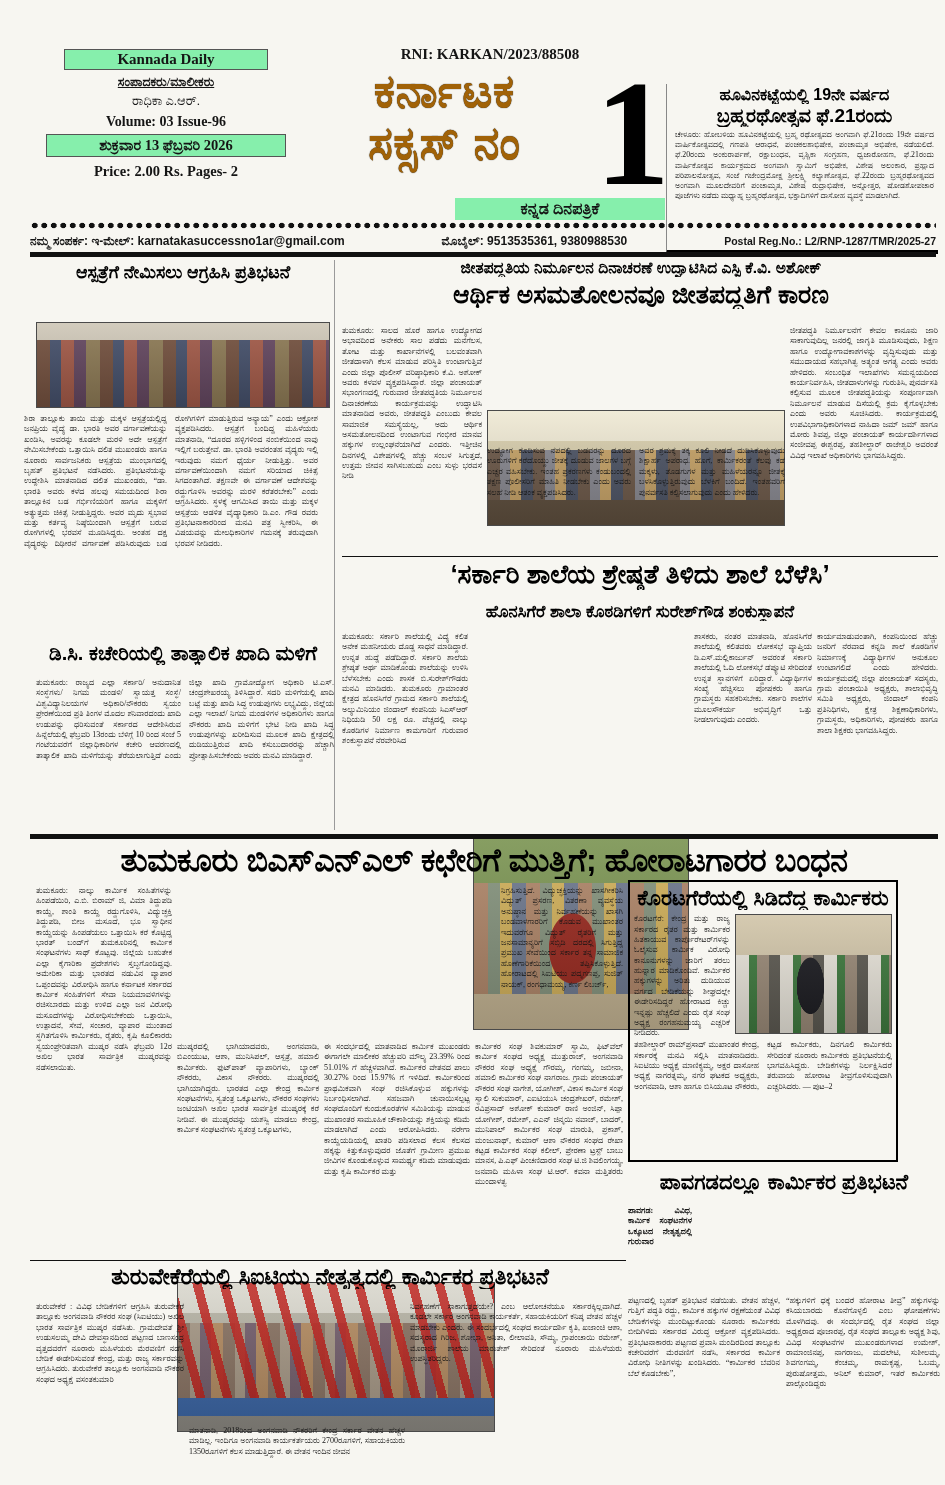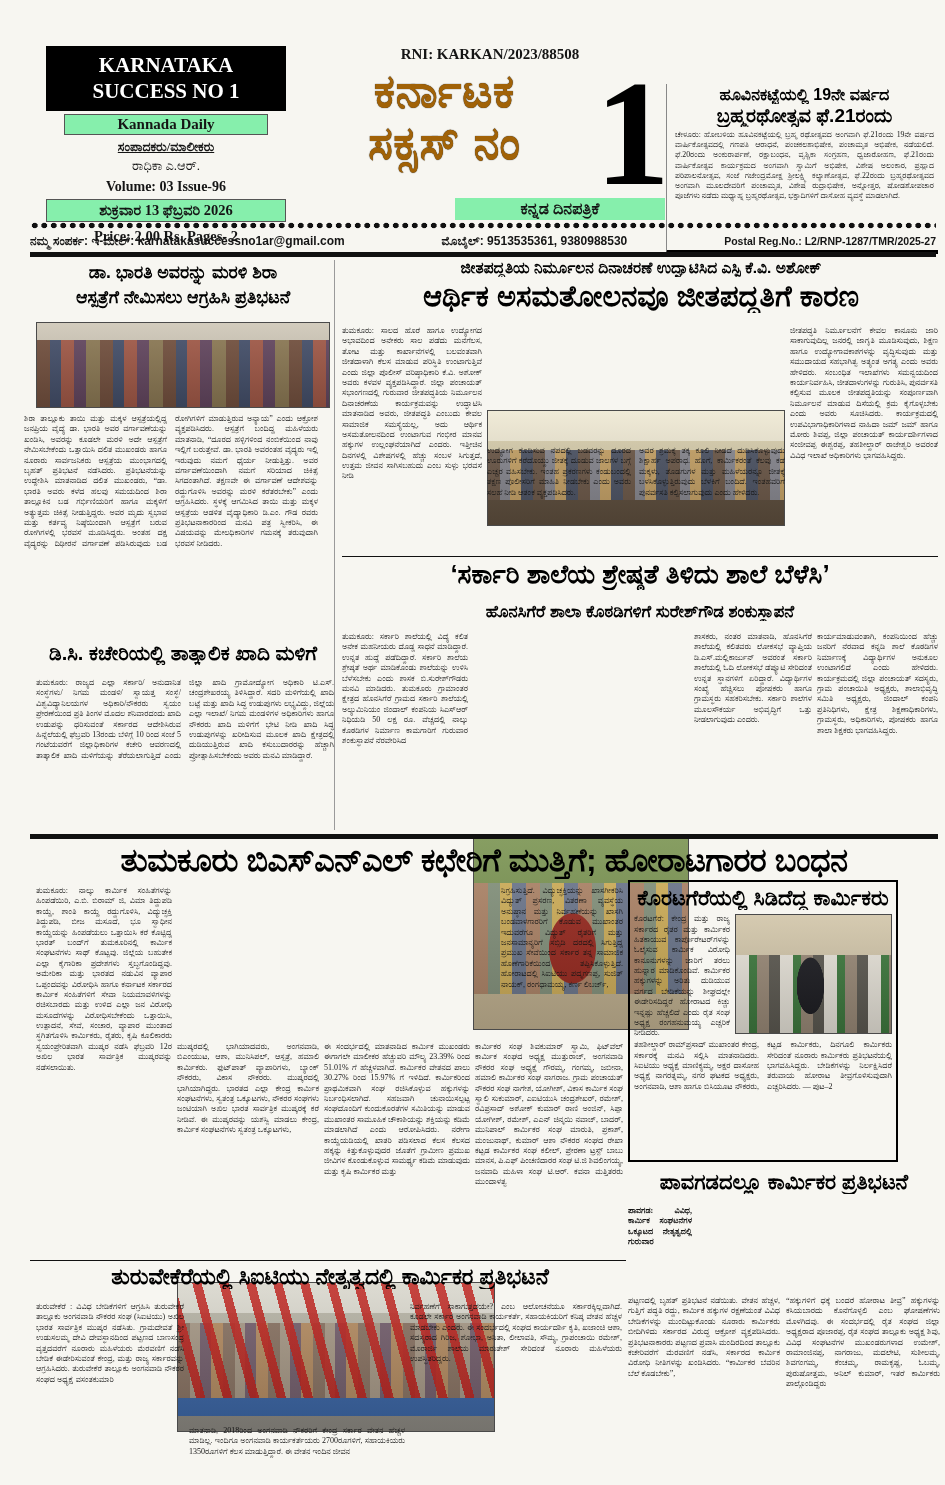--- a/index.html
+++ b/index.html
@@ -53,24 +53,20 @@
       repeating-linear-gradient(90deg,#e8e4da 0 13px,#3f7a3f 13px 21px,#9a8a78 21px 33px,#5d5a52 33px 44px),#a69a86;}
   .box{border:2px solid #000;padding:4px;}
   .quote-lead{font-weight:700;}
 </style>
 </head>
 <body>
 
 <div class="sheet">
 
   <div class="abs" style="left:46px;top:46px;width:240px;">
-    <div class="brandbox">
-      <div>KARNATAKA</div>
-      <div>SUCCESS NO 1</div>
-    </div>
     <div class="graybox" style="margin:3px 18px 0;font-size:15px;padding:1px 0;">Kannada Daily</div>
     <div class="mast-small" style="margin-top:5px;font-size:12.5px;text-decoration:underline;">ಸಂಪಾದಕರು/ಮಾಲೀಕರು</div>
     <div class="mast-small" style="margin-top:3px;font-size:13px;font-weight:400;">ರಾಧಿಕಾ ಎ.ಆರ್.</div>
     <div class="mast-small" style="margin-top:5px;font-size:14px;">Volume: 03  Issue-96</div>
     <div class="graybox" style="margin-top:4px;font-size:14.5px;padding:2px 0;">ಶುಕ್ರವಾರ 13 ಫೆಬ್ರವರಿ 2026</div>
     <div class="mast-small" style="margin-top:6px;font-size:14.5px;">Price:  2.00 Rs.   Pages- 2</div>
   </div>
 
   <div class="abs mast-small" style="left:320px;top:46px;width:340px;font-size:15px;">RNI: KARKAN/2023/88508</div>
 
@@ -93,37 +89,36 @@
   <div class="abs contact" style="left:30px;top:232px;width:906px;height:18px;">
     <span>ನಮ್ಮ ಸಂಪರ್ಕ:  ಇ-ಮೇಲ್: karnatakasuccessno1ar@gmail.com</span>
     <span>ಮೊಬೈಲ್: 9513535361, 9380988530</span>
     <span style="font-size:10.5px;">Postal Reg.No.: L2/RNP-1287/TMR/2025-27</span>
   </div>
   <div class="abs rule" style="left:30px;top:252px;width:906px;height:5px;"></div>
 
   <div class="abs vrule" style="left:334px;top:260px;width:1px;height:570px;"></div>
 
   <div class="abs hk" style="left:36px;top:260px;width:294px;font-size:17.5px;line-height:1.45;">
-    <div>ಡಾ. ಭಾರತಿ ಅವರನ್ನು ಮರಳಿ ಶಿರಾ</div>
     <div>ಆಸ್ಪತ್ರೆಗೆ ನೇಮಿಸಲು ಆಗ್ರಹಿಸಿ ಪ್ರತಿಭಟನೆ</div>
   </div>
   <div class="abs ph ph-bharati" style="left:36px;top:322px;width:294px;height:86px;"></div>
   <div class="abs bt cols2" style="left:24px;top:414px;width:294px;height:222px;">
     <span>ಶಿರಾ ತಾಲ್ಲೂಕು ತಾಯಿ ಮತ್ತು ಮಕ್ಕಳ ಆಸ್ಪತ್ರೆಯಲ್ಲಿದ್ದ ಜನಪ್ರಿಯ ವೈದ್ಯೆ ಡಾ. ಭಾರತಿ ಅವರ ವರ್ಗಾವಣೆಯನ್ನು ಖಂಡಿಸಿ, ಅವರನ್ನು ಕೂಡಲೇ ಮರಳಿ ಅದೇ ಆಸ್ಪತ್ರೆಗೆ ನೇಮಿಸಬೇಕೆಂದು ಒತ್ತಾಯಿಸಿ ದಲಿತ ಮುಖಂಡರು ಹಾಗೂ ನೂರಾರು ಸಾರ್ವಜನಿಕರು ಆಸ್ಪತ್ರೆಯ ಮುಂಭಾಗದಲ್ಲಿ ಬೃಹತ್ ಪ್ರತಿಭಟನೆ ನಡೆಸಿದರು. ಪ್ರತಿಭಟನೆಯನ್ನು ಉದ್ದೇಶಿಸಿ ಮಾತನಾಡಿದ ದಲಿತ ಮುಖಂಡರು, “ಡಾ. ಭಾರತಿ ಅವರು ಕಳೆದ ಹಲವು ಸಮಯದಿಂದ ಶಿರಾ ತಾಲ್ಲೂಕಿನ ಬಡ ಗರ್ಭಿಣಿಯರಿಗೆ ಹಾಗೂ ಮಕ್ಕಳಿಗೆ ಅತ್ಯುತ್ತಮ ಚಿಕಿತ್ಸೆ ನೀಡುತ್ತಿದ್ದರು. ಅವರ ಮೃದು ಸ್ವಭಾವ ಮತ್ತು ಕರ್ತವ್ಯ ನಿಷ್ಠೆಯಿಂದಾಗಿ ಆಸ್ಪತ್ರೆಗೆ ಬರುವ ರೋಗಿಗಳಲ್ಲಿ ಭರವಸೆ ಮೂಡಿಸಿದ್ದರು. ಅಂತಹ ದಕ್ಷ ವೈದ್ಯರನ್ನು ದಿಢೀರನೆ ವರ್ಗಾವಣೆ ಪಡಿಸಿರುವುದು ಬಡ ರೋಗಿಗಳಿಗೆ</span>
     <span>ಮಾಡುತ್ತಿರುವ ಅನ್ಯಾಯ” ಎಂದು ಆಕ್ರೋಶ ವ್ಯಕ್ತಪಡಿಸಿದರು. ಆಸ್ಪತ್ರೆಗೆ ಬಂದಿದ್ದ ಮಹಿಳೆಯರು ಮಾತನಾಡಿ, “ದೂರದ ಹಳ್ಳಿಗಳಿಂದ ನಂಬಿಕೆಯಿಂದ ನಾವು ಇಲ್ಲಿಗೆ ಬರುತ್ತೇವೆ. ಡಾ. ಭಾರತಿ ಅವರಂತಹ ವೈದ್ಯರು ಇಲ್ಲಿ ಇರುವುದು ನಮಗೆ ಧೈರ್ಯ ನೀಡುತ್ತಿತ್ತು. ಅವರ ವರ್ಗಾವಣೆಯಿಂದಾಗಿ ನಮಗೆ ಸರಿಯಾದ ಚಿಕಿತ್ಸೆ ಸಿಗದಂತಾಗಿದೆ. ತಕ್ಷಣವೇ ಈ ವರ್ಗಾವಣೆ ಆದೇಶವನ್ನು ರದ್ದುಗೊಳಿಸಿ ಅವರನ್ನು ಮರಳಿ ಕರೆತರಬೇಕು” ಎಂದು ಆಗ್ರಹಿಸಿದರು. ಸ್ಥಳಕ್ಕೆ ಆಗಮಿಸಿದ ತಾಯಿ ಮತ್ತು ಮಕ್ಕಳ ಆಸ್ಪತ್ರೆಯ ಆಡಳಿತ ವೈದ್ಯಾಧಿಕಾರಿ ಡಿ.ಎಂ. ಗೌಡ ರವರು ಪ್ರತಿಭಟನಾಕಾರರಿಂದ ಮನವಿ ಪತ್ರ ಸ್ವೀಕರಿಸಿ, ಈ ವಿಷಯವನ್ನು ಮೇಲಧಿಕಾರಿಗಳ ಗಮನಕ್ಕೆ ತರುವುದಾಗಿ ಭರವಸೆ ನೀಡಿದರು.</span>
   </div>
 
   <div class="abs hk" style="left:32px;top:642px;width:302px;font-size:20px;">ಡಿ.ಸಿ. ಕಚೇರಿಯಲ್ಲಿ ತಾತ್ಕಾಲಿಕ ಖಾದಿ ಮಳಿಗೆ</div>
   <div class="abs bt cols2" style="left:36px;top:678px;width:298px;height:150px;">
     <span>ತುಮಕೂರು: ರಾಜ್ಯದ ಎಲ್ಲಾ ಸರ್ಕಾರಿ/ ಅನುದಾನಿತ ಸಂಸ್ಥೆಗಳು/ ನಿಗಮ ಮಂಡಳಿ/ ಸ್ವಾಯತ್ತ ಸಂಸ್ಥೆ/ ವಿಶ್ವವಿದ್ಯಾನಿಲಯಗಳ ಅಧಿಕಾರಿ/ನೌಕರರು ಸ್ವಯಂ ಪ್ರೇರಣೆಯಿಂದ ಪ್ರತಿ ತಿಂಗಳ ಮೊದಲ ಶನಿವಾರದಂದು ಖಾದಿ ಉಡುಪನ್ನು ಧರಿಸುವಂತೆ ಸರ್ಕಾರದ ಆದೇಶಿಸಿರುವ ಹಿನ್ನೆಲೆಯಲ್ಲಿ ಫೆಬ್ರವರಿ 13ರಂದು ಬೆಳಿಗ್ಗೆ 10 ರಿಂದ ಸಂಜೆ 5 ಗಂಟೆಯವರೆಗೆ ಜಿಲ್ಲಾಧಿಕಾರಿಗಳ ಕಚೇರಿ ಆವರಣದಲ್ಲಿ ತಾತ್ಕಾಲಿಕ ಖಾದಿ ಮಳಿಗೆಯನ್ನು ತೆರೆಯಲಾಗುತ್ತಿದೆ ಎಂದು ಜಿಲ್ಲಾ ಖಾದಿ</span>
     <span>ಗ್ರಾಮೋದ್ಯೋಗ ಅಧಿಕಾರಿ ಟಿ.ಎಸ್. ಚಂದ್ರಶೇಖರಯ್ಯ ತಿಳಿಸಿದ್ದಾರೆ. ಸದರಿ ಮಳಿಗೆಯಲ್ಲಿ ಖಾದಿ ಬಟ್ಟೆ ಮತ್ತು ಖಾದಿ ಸಿದ್ಧ ಉಡುಪುಗಳು ಲಭ್ಯವಿದ್ದು, ಜಿಲ್ಲೆಯ ಎಲ್ಲಾ ಇಲಾಖೆ/ ನಿಗಮ ಮಂಡಳಿಗಳ ಅಧಿಕಾರಿಗಳು ಹಾಗೂ ನೌಕರರು ಖಾದಿ ಮಳಿಗೆಗೆ ಭೇಟಿ ನೀಡಿ ಖಾದಿ ಸಿದ್ಧ ಉಡುಪುಗಳನ್ನು ಖರೀದಿಸುವ ಮೂಲಕ ಖಾದಿ ಕ್ಷೇತ್ರದಲ್ಲಿ ದುಡಿಯುತ್ತಿರುವ ಖಾದಿ ಕಸುಬುದಾರರನ್ನು ಹೆಚ್ಚಾಗಿ ಪ್ರೋತ್ಸಾಹಿಸಬೇಕೆಂದು ಅವರು ಮನವಿ ಮಾಡಿದ್ದಾರೆ.</span>
   </div>
 
   <div class="abs hk" style="left:342px;top:259px;width:598px;font-size:15.5px;">ಜೀತಪದ್ಧತಿಯ ನಿರ್ಮೂಲನ ದಿನಾಚರಣೆ ಉದ್ಘಾಟಿಸಿದ ಎಸ್ಪಿ ಕೆ.ವಿ. ಅಶೋಕ್</div>
-  <div class="abs hk" style="left:342px;top:280px;width:598px;font-size:29px;font-weight:900;">ಆರ್ಥಿಕ ಅಸಮತೋಲನವೂ ಜೀತಪದ್ಧತಿಗೆ ಕಾರಣ</div>
+  <div class="abs hk" style="left:342px;top:280px;width:598px;font-size:25px;font-weight:900;">ಆರ್ಥಿಕ ಅಸಮತೋಲನವೂ ಜೀತಪದ್ಧತಿಗೆ ಕಾರಣ</div>
   <div class="abs bt" style="left:342px;top:326px;width:140px;height:226px;">ತುಮಕೂರು: ಸಾಲದ ಹೊರೆ ಹಾಗೂ ಉದ್ಯೋಗದ ಅಭಾವದಿಂದ ಅನೇಕರು ಸಾಲ ಪಡೆದು ಮನೆಗೆಲಸ, ತೋಟ ಮತ್ತು ಕಾರ್ಖಾನೆಗಳಲ್ಲಿ ಬಲವಂತವಾಗಿ ಜೀತದಾಳಾಗಿ ಕೆಲಸ ಮಾಡುವ ಪರಿಸ್ಥಿತಿ ಉಂಟಾಗುತ್ತಿವೆ ಎಂದು ಜಿಲ್ಲಾ ಪೊಲೀಸ್ ವರಿಷ್ಠಾಧಿಕಾರಿ ಕೆ.ವಿ. ಅಶೋಕ್ ಅವರು ಕಳವಳ ವ್ಯಕ್ತಪಡಿಸಿದ್ದಾರೆ. ಜಿಲ್ಲಾ ಪಂಚಾಯತ್ ಸಭಾಂಗಣದಲ್ಲಿ ಗುರುವಾರ ಜೀತಪದ್ಧತಿಯ ನಿರ್ಮೂಲನ ದಿನಾಚರಣೆಯ ಕಾರ್ಯಕ್ರಮವನ್ನು ಉದ್ಘಾಟಿಸಿ ಮಾತನಾಡಿದ ಅವರು, ಜೀತಪದ್ಧತಿ ಎಂಬುದು ಕೇವಲ ಸಾಮಾಜಿಕ ಸಮಸ್ಯೆಯಲ್ಲ, ಅದು ಆರ್ಥಿಕ ಅಸಮತೋಲನದಿಂದ ಉಂಟಾಗುವ ಗಂಭೀರ ಮಾನವ ಹಕ್ಕುಗಳ ಉಲ್ಲಂಘನೆಯಾಗಿದೆ ಎಂದರು. ಇತ್ತೀಚಿನ ದಿನಗಳಲ್ಲಿ ವಿಶೇಷಗಳಲ್ಲಿ ಹೆಚ್ಚು ಸಂಬಳ ಸಿಗುತ್ತದೆ, ಉತ್ತಮ ಜೀವನ ಸಾಗಿಸಬಹುದು ಎಂಬ ಸುಳ್ಳು ಭರವಸೆ ನೀಡಿ</div>
   <div class="abs ph ph-jeeta" style="left:487px;top:324px;width:298px;height:116px;"></div>
   <div class="abs bt" style="left:487px;top:446px;width:144px;height:106px;">ಉದ್ಯೋಗ ಕೊಡಿಸುವ ನೆಪದಲ್ಲಿ ಬಡವರನ್ನು ದೂರದ ಊರುಗಳಿಗೆ ಕರೆದೊಯ್ದು ಜೀತಕ್ಕೆ ದೂಡುವ ಜಾಲಗಳ ಬಗ್ಗೆ ಎಚ್ಚರ ವಹಿಸಬೇಕು. ಇಂತಹ ಪ್ರಕರಣಗಳು ಕಂಡುಬಂದಲ್ಲಿ ತಕ್ಷಣ ಪೊಲೀಸರಿಗೆ ಮಾಹಿತಿ ನೀಡಬೇಕು ಎಂದು ಅವರು ಸಲಹೆ ನೀಡಿ ಆತಂಕ ವ್ಯಕ್ತಪಡಿಸಿದರು.</div>
   <div class="abs bt" style="left:639px;top:446px;width:146px;height:106px;">ಅವರ ಶ್ರಮಕ್ಕೆ ತಕ್ಕ ಕೂಲಿ ನೀಡದೆ ದುಡಿಸಿಕೊಳ್ಳುವುದು ಶಿಕ್ಷಾರ್ಹ ಅಪರಾಧ. ಹೊಗೆ, ಕಾರ್ಮಿಕರಂತೆ ಕೆಲವು ಕಡೆ ಮಕ್ಕಳು, ತೊಡಗುಗಳ ಮತ್ತು ಮಹಿಳೆಯರನ್ನೂ ಜೀತಕ್ಕೆ ಬಳಸಿಕೊಳ್ಳುತ್ತಿರುವುದು ಬೆಳಕಿಗೆ ಬಂದಿದೆ. ಇಂತಹವರಿಗೆ ಪುನರ್ವಸತಿ ಕಲ್ಪಿಸಲಾಗುವುದು ಎಂದು ಹೇಳಿದರು.</div>
   <div class="abs bt" style="left:790px;top:326px;width:148px;height:226px;">ಜೀತಪದ್ಧತಿ ನಿರ್ಮೂಲನೆಗೆ ಕೇವಲ ಕಾನೂನು ಜಾರಿ ಸಾಕಾಗುವುದಿಲ್ಲ ಜನರಲ್ಲಿ ಜಾಗೃತಿ ಮೂಡಿಸುವುದು, ಶಿಕ್ಷಣ ಹಾಗೂ ಉದ್ಯೋಗಾವಕಾಶಗಳನ್ನು ವೃದ್ಧಿಸುವುದು ಮತ್ತು ಸಮುದಾಯದ ಸಹಭಾಗಿತ್ವ ಅತ್ಯಂತ ಅಗತ್ಯ ಎಂದು ಅವರು ಹೇಳಿದರು. ಸಂಬಂಧಿತ ಇಲಾಖೆಗಳು ಸಮನ್ವಯದಿಂದ ಕಾರ್ಯನಿರ್ವಹಿಸಿ, ಜೀತದಾಳುಗಳನ್ನು ಗುರುತಿಸಿ, ಪುನರ್ವಸತಿ ಕಲ್ಪಿಸುವ ಮೂಲಕ ಜೀತಪದ್ಧತಿಯನ್ನು ಸಂಪೂರ್ಣವಾಗಿ ನಿರ್ಮೂಲನೆ ಮಾಡುವ ದಿಸೆಯಲ್ಲಿ ಕ್ರಮ ಕೈಗೊಳ್ಳಬೇಕು ಎಂದು ಅವರು ಸೂಚಿಸಿದರು. ಕಾರ್ಯಕ್ರಮದಲ್ಲಿ ಉಪವಿಭಾಗಾಧಿಕಾರಿಗಳಾದ ನಾಹಿದಾ ಜಮ್ ಜಮ್ ಹಾಗೂ ಮೋರು ಶಿವಪ್ಪ, ಜಿಲ್ಲಾ ಪಂಚಾಯತ್ ಕಾರ್ಯದರ್ಶಿಗಳಾದ ಸಂಜೀವಪ್ಪ ಈಶ್ವರಪ್ಪ, ತಹಶೀಲ್ದಾರ್ ರಾಜೇಶ್ವರಿ ಅವರಂತೆ ವಿವಿಧ ಇಲಾಖೆ ಅಧಿಕಾರಿಗಳು ಭಾಗವಹಿಸಿದ್ದರು.</div>
 
   <div class="abs rule" style="left:342px;top:556px;width:596px;height:1px;"></div>
   <div class="abs hk" style="left:342px;top:560px;width:596px;font-size:26px;font-weight:900;">‘ಸರ್ಕಾರಿ ಶಾಲೆಯ ಶ್ರೇಷ್ಠತೆ ತಿಳಿದು ಶಾಲೆ ಬೆಳೆಸಿ’</div>
   <div class="abs hk" style="left:342px;top:602px;width:596px;font-size:16.5px;">ಹೊನಸಿಗೆರೆ ಶಾಲಾ ಕೊಠಡಿಗಳಿಗೆ ಸುರೇಶ್‌ಗೌಡ ಶಂಕುಸ್ಥಾಪನೆ</div>
   <div class="abs bt" style="left:342px;top:632px;width:126px;height:198px;">ತುಮಕೂರು: ಸರ್ಕಾರಿ ಶಾಲೆಯಲ್ಲಿ ವಿದ್ಯೆ ಕಲಿತ ಅನೇಕ ಮಹನೀಯರು ದೊಡ್ಡ ಸಾಧನೆ ಮಾಡಿದ್ದಾರೆ. ಉನ್ನತ ಹುದ್ದೆ ಪಡೆದಿದ್ದಾರೆ. ಸರ್ಕಾರಿ ಶಾಲೆಯ ಶ್ರೇಷ್ಠತೆ ಅರ್ಥ ಮಾಡಿಕೊಂಡು ಶಾಲೆಯನ್ನು ಉಳಿಸಿ ಬೆಳೆಸಬೇಕು ಎಂದು ಶಾಸಕ ಬಿ.ಸುರೇಶ್‌ಗೌಡರು ಮನವಿ ಮಾಡಿದರು. ತುಮಕೂರು ಗ್ರಾಮಾಂತರ ಕ್ಷೇತ್ರದ ಹೊನಸಿಗೆರೆ ಗ್ರಾಮದ ಸರ್ಕಾರಿ ಶಾಲೆಯಲ್ಲಿ ಅಲ್ಯುಮಿನಿಯಂ ಜಿಂದಾಲ್ ಕಂಪನಿಯ ಸಿಎಸ್‌ಆರ್ ನಿಧಿಯಡಿ 50 ಲಕ್ಷ ರೂ. ವೆಚ್ಚದಲ್ಲಿ ನಾಲ್ಕು ಕೊಠಡಿಗಳ ನಿರ್ಮಾಣ ಕಾಮಗಾರಿಗೆ ಗುರುವಾರ ಶಂಕುಸ್ಥಾಪನೆ ನೆರವೇರಿಸಿದ</div>

